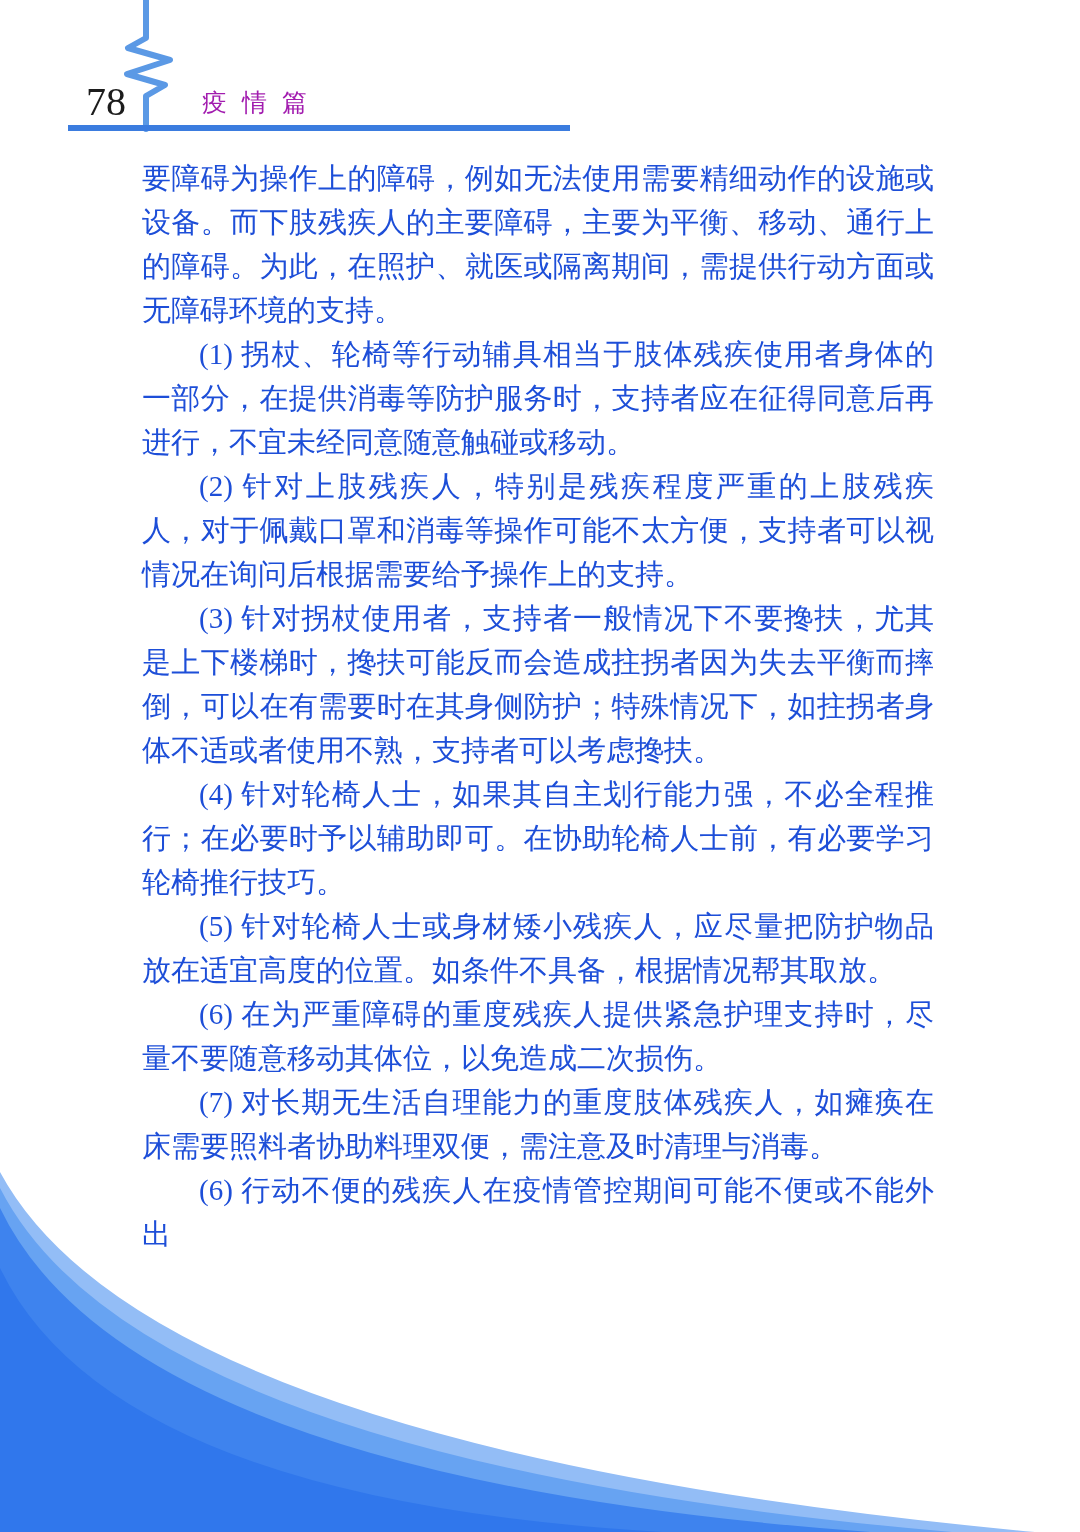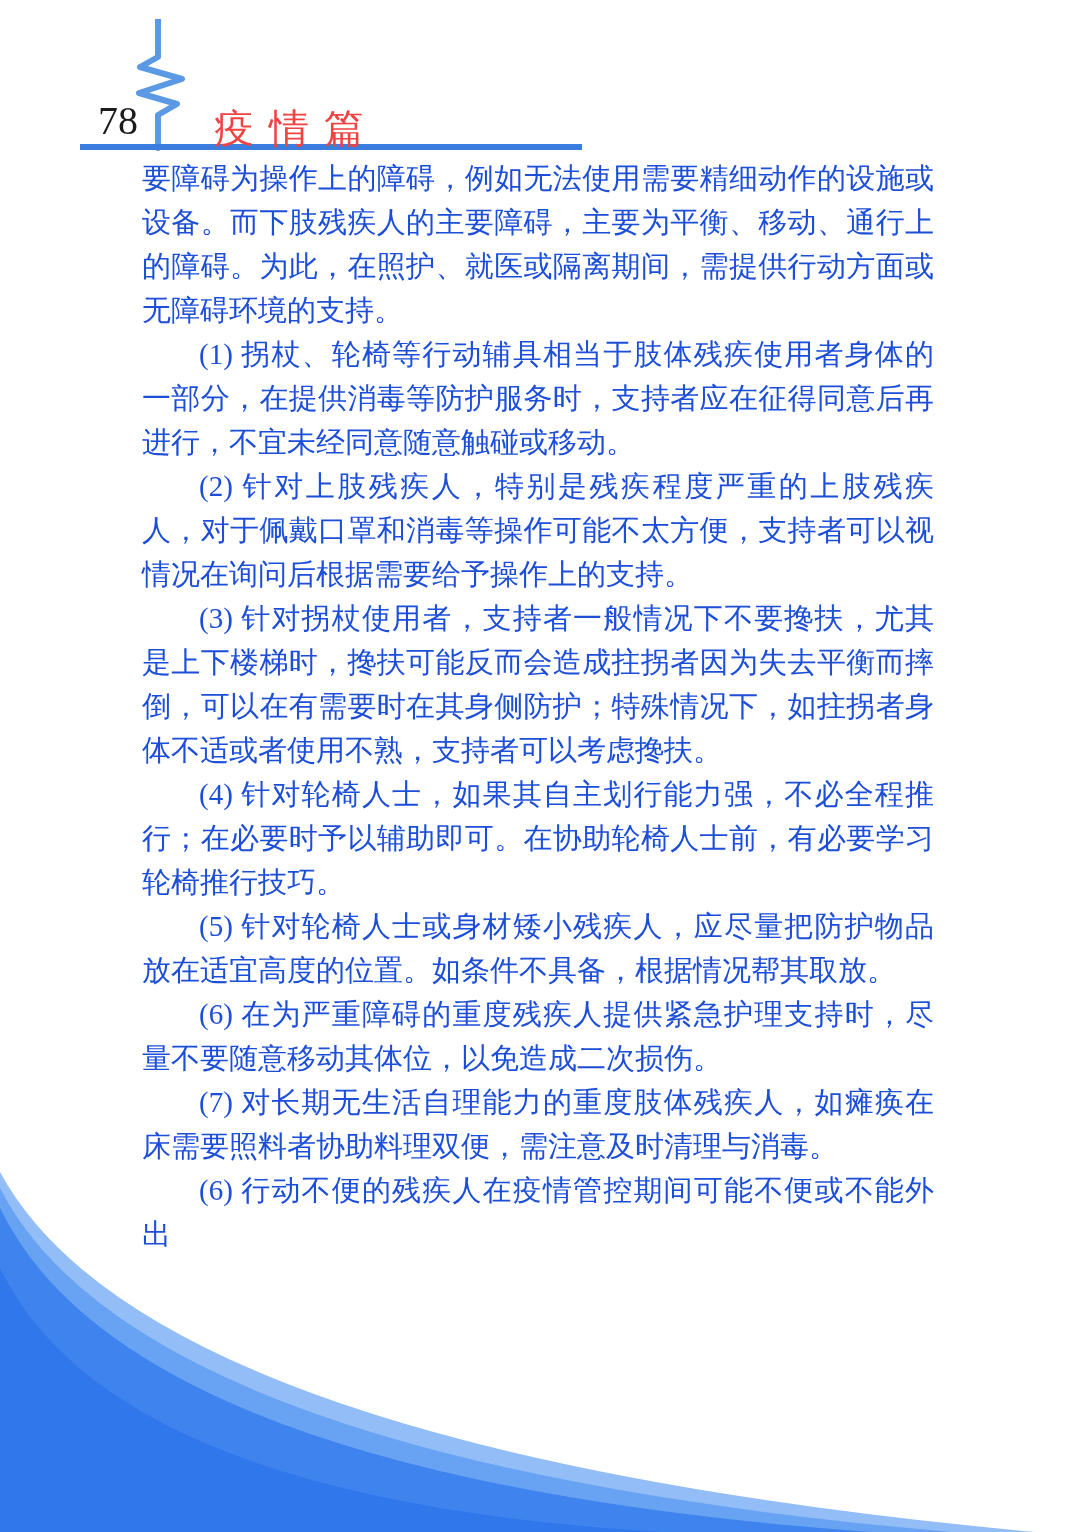--- a/index.html
+++ b/index.html
@@ -6,29 +6,29 @@
   body {
     width: 1080px;
     height: 1532px;
     position: relative;
     background: #ffffff;
     overflow: hidden;
     font-family: "Liberation Serif", "DejaVu Serif", serif;
   }
 
   
-  .header { position: absolute; top: 0; left: 12px; width: 700px; height: 140px; z-index: 2; margin-top: 19px; }
+  .header { position: absolute; top: 0; left: 0; width: 700px; height: 140px; z-index: 2; }
   .header svg { position: absolute; top: 0; left: 0; }
   .page-number {
     position: absolute; left: 86px; top: 82px;
     font-size: 40px; color: #1c1c1c; line-height: 1;
   }
   .chapter-title {
     position: absolute; left: 202px; top: 90px;
-    font-size: 40px; color: #ef4444; letter-spacing: 15px; line-height: 1;
+    font-size: 25px; color: #a21caf; letter-spacing: 15px; line-height: 1;
   }
 
   
   .text-block {
     position: absolute; left: 142px; top: 156px; width: 792px;
     z-index: 1;
     font-size: 29px; line-height: 44px; color: #1d4ed8;
     text-align: justify;
     text-justify: inter-ideograph;
   }

